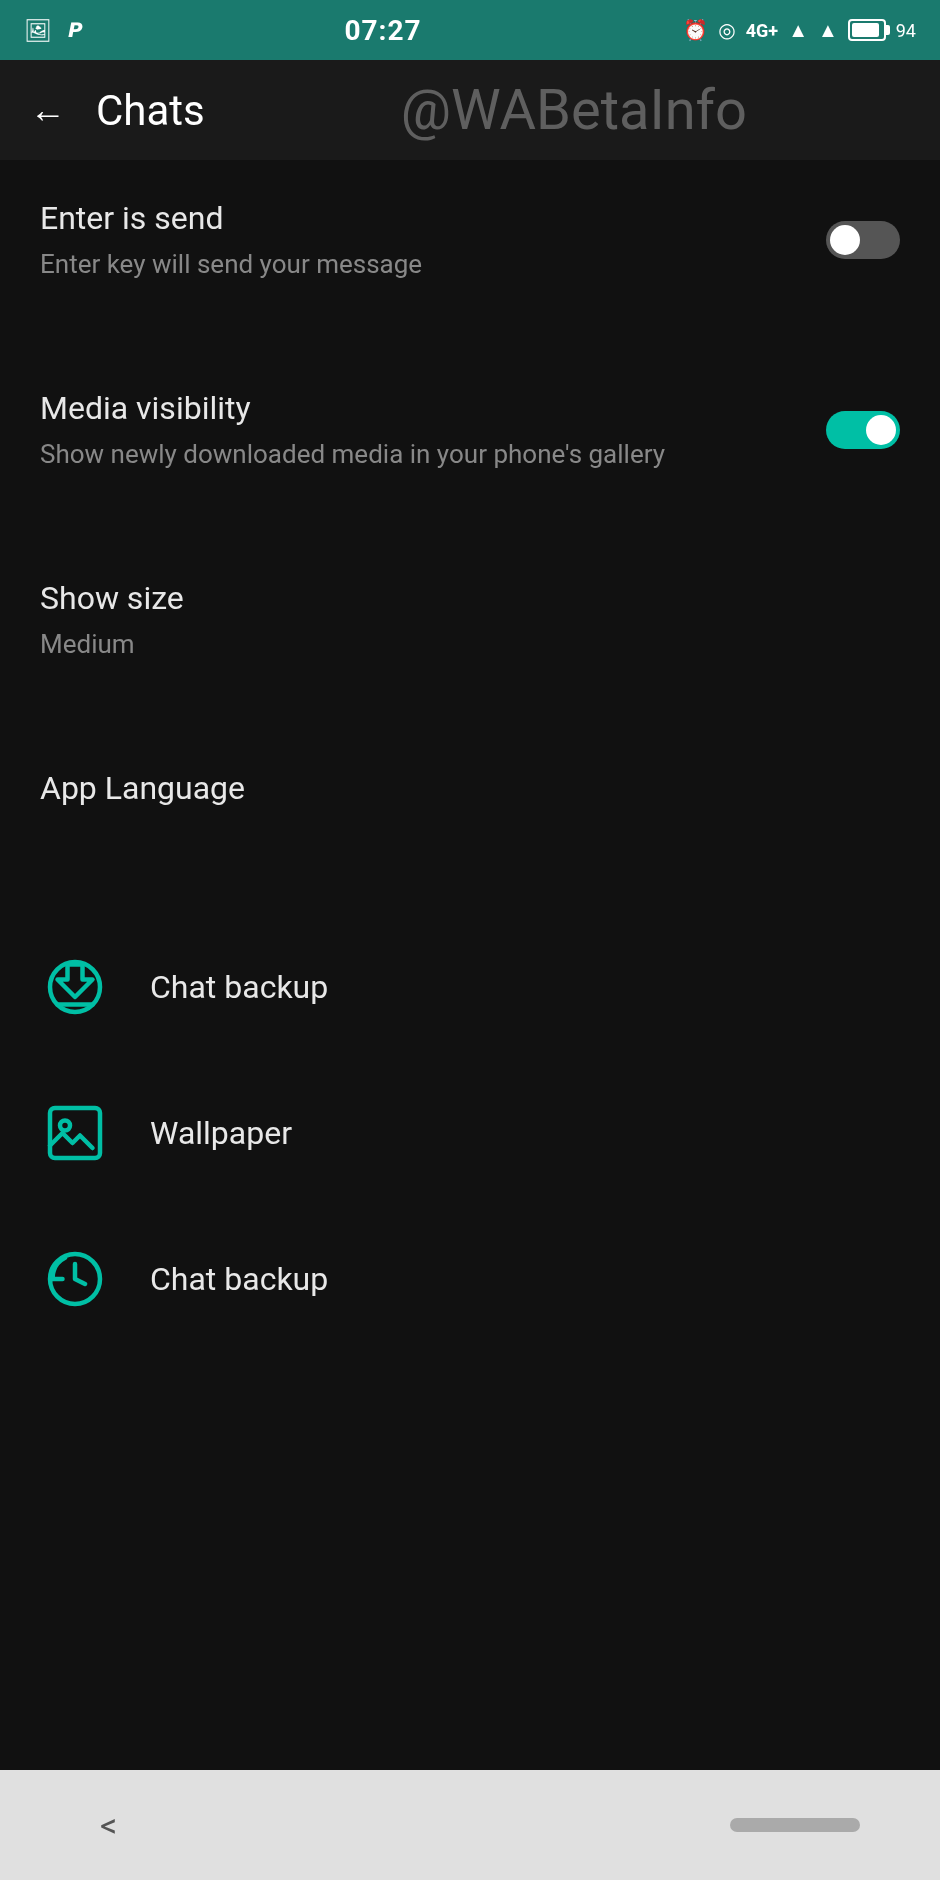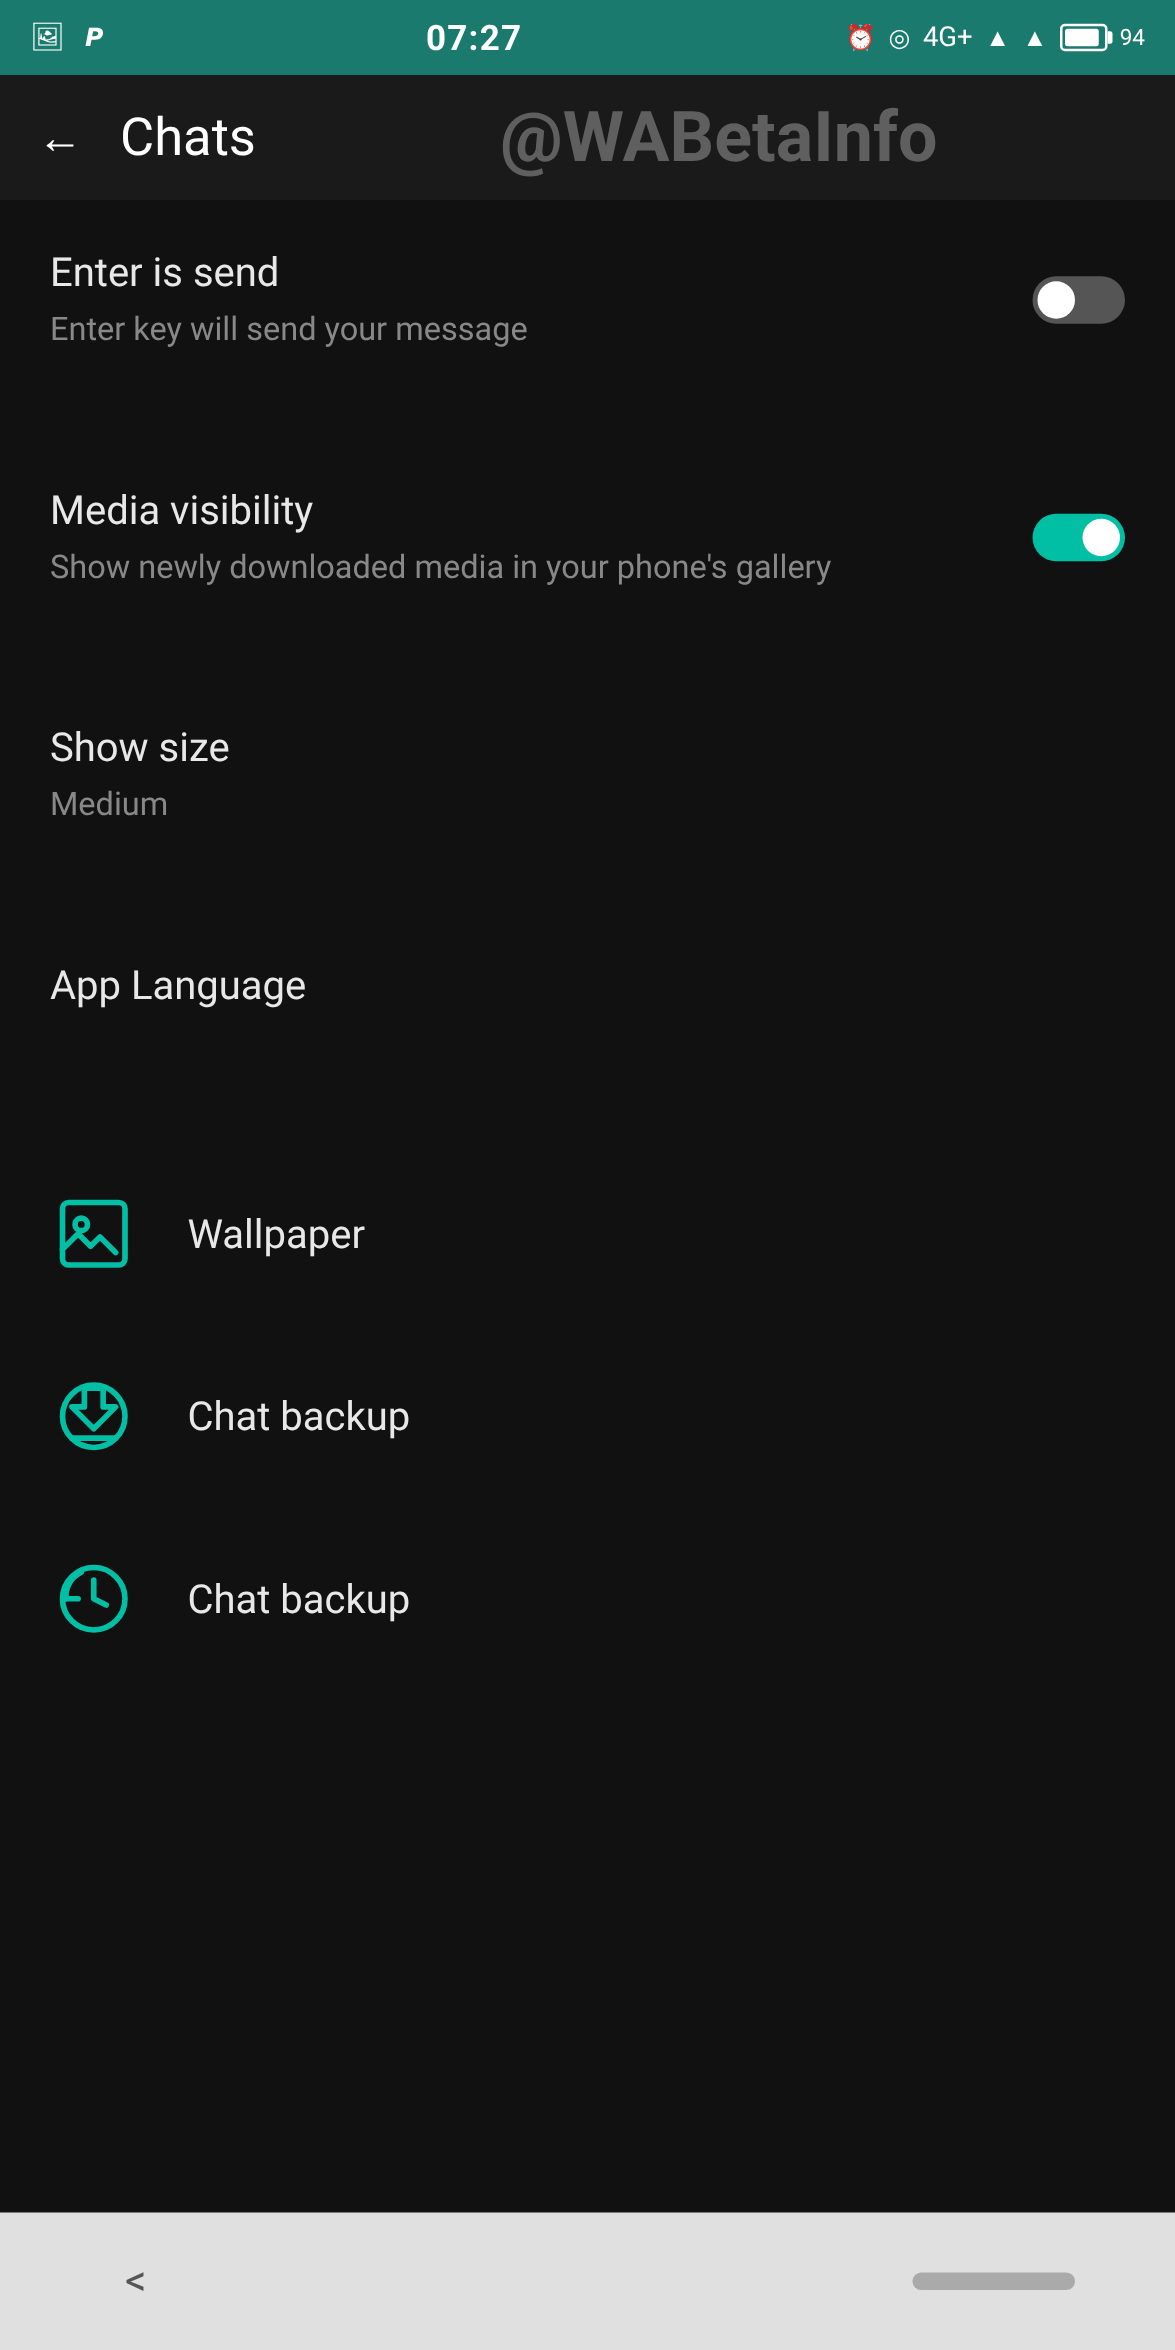--- a/index.html
+++ b/index.html
@@ -104,21 +104,21 @@
       font-weight: 400;
     }
 
     .watermark {
       position: absolute;
       top: 50%;
       left: 50%;
       transform: translate(-20%, -50%);
       color: rgba(180,180,180,0.45);
       font-size: 56px;
-      font-weight: 700;
+      font-weight: 400;
       white-space: nowrap;
       pointer-events: none;
       user-select: none;
     }
 
     
     .content {
       flex: 1;
       background: #111111;
       overflow: hidden;
@@ -262,21 +262,21 @@
 
 <div class="status-bar">
   <div class="status-bar-left">
     <span class="icon">🖼</span>
     <span class="icon" style="font-size:20px;font-weight:700;">𝙋</span>
   </div>
   <div class="status-bar-center">07:27</div>
   <div class="status-bar-right">
     <span style="font-size:20px;">⏰</span>
     <span style="font-size:20px;">◎</span>
-    <span style="font-size:22px;font-weight:400;">4G+</span>
+    <span style="font-size:18px;font-weight:700;">4G+</span>
     <span style="font-size:20px;">▲</span>
     <span style="font-size:20px;">▲</span>
     <div class="battery-indicator">
       <div class="battery-fill"></div>
       <div class="battery-tip"></div>
     </div>
     <span style="font-size:18px;">94</span>
   </div>
 </div>
 
@@ -325,41 +325,41 @@
 
   <div class="tall-divider"></div>
 
   <div class="setting-item">
     <div class="setting-text">
       <div class="setting-title">App Language</div>
     </div>
   </div>
 
   <div style="height: 60px; background: transparent;"></div>
+
+  <div class="section-item">
+    <div class="section-icon">
+      <svg viewBox="0 0 24 24" xmlns="http://www.w3.org/2000/svg">
+        <path d="M19 9h-4V3H9v6H5l7 7 7-7z" fill="none" stroke="#00BFA5" stroke-width="1.8" stroke-linejoin="round"></path>
+        <circle cx="12" cy="12" r="10" fill="none" stroke="#00BFA5" stroke-width="1.8"></circle>
+        <path d="M5 19h14" stroke="#00BFA5" stroke-width="1.8" stroke-linecap="round"></path>
+      </svg>
+    </div>
+    <span class="section-label">Chat backup</span>
+  </div>
 
   <div class="section-item">
     <div class="section-icon">
       <svg viewBox="0 0 24 24" xmlns="http://www.w3.org/2000/svg">
         <rect x="2" y="2" width="20" height="20" rx="2" ry="2" fill="none" stroke="#00BFA5" stroke-width="1.8"></rect>
         <circle cx="8" cy="9" r="2" fill="none" stroke="#00BFA5" stroke-width="1.8"></circle>
         <path d="M2 17 l5-5 4 4 3-3 5 5" fill="none" stroke="#00BFA5" stroke-width="1.8" stroke-linecap="round" stroke-linejoin="round"></path>
       </svg>
     </div>
     <span class="section-label">Wallpaper</span>
-  </div>
-
-  <div class="section-item">
-    <div class="section-icon">
-      <svg viewBox="0 0 24 24" xmlns="http://www.w3.org/2000/svg">
-        <path d="M19 9h-4V3H9v6H5l7 7 7-7z" fill="none" stroke="#00BFA5" stroke-width="1.8" stroke-linejoin="round"></path>
-        <circle cx="12" cy="12" r="10" fill="none" stroke="#00BFA5" stroke-width="1.8"></circle>
-        <path d="M5 19h14" stroke="#00BFA5" stroke-width="1.8" stroke-linecap="round"></path>
-      </svg>
-    </div>
-    <span class="section-label">Chat backup</span>
   </div>
 
   <div class="section-item">
     <div class="section-icon">
       <svg viewBox="0 0 24 24" xmlns="http://www.w3.org/2000/svg">
         <path d="M12 2C6.48 2 2 6.48 2 12s4.48 10 10 10 10-4.48 10-10S17.52 2 12 2zm0 0" fill="none" stroke="#00BFA5" stroke-width="1.8"></path>
         <polyline points="12,6 12,12 16,14" fill="none" stroke="#00BFA5" stroke-width="1.8" stroke-linecap="round" stroke-linejoin="round"></polyline>
         <path d="M3 12 Q3 6 8 3.5" fill="none" stroke="#00BFA5" stroke-width="1.8" stroke-linecap="round"></path>
         <polyline points="3,8 3,12 7,12" fill="none" stroke="#00BFA5" stroke-width="1.8" stroke-linecap="round" stroke-linejoin="round"></polyline>
       </svg>

